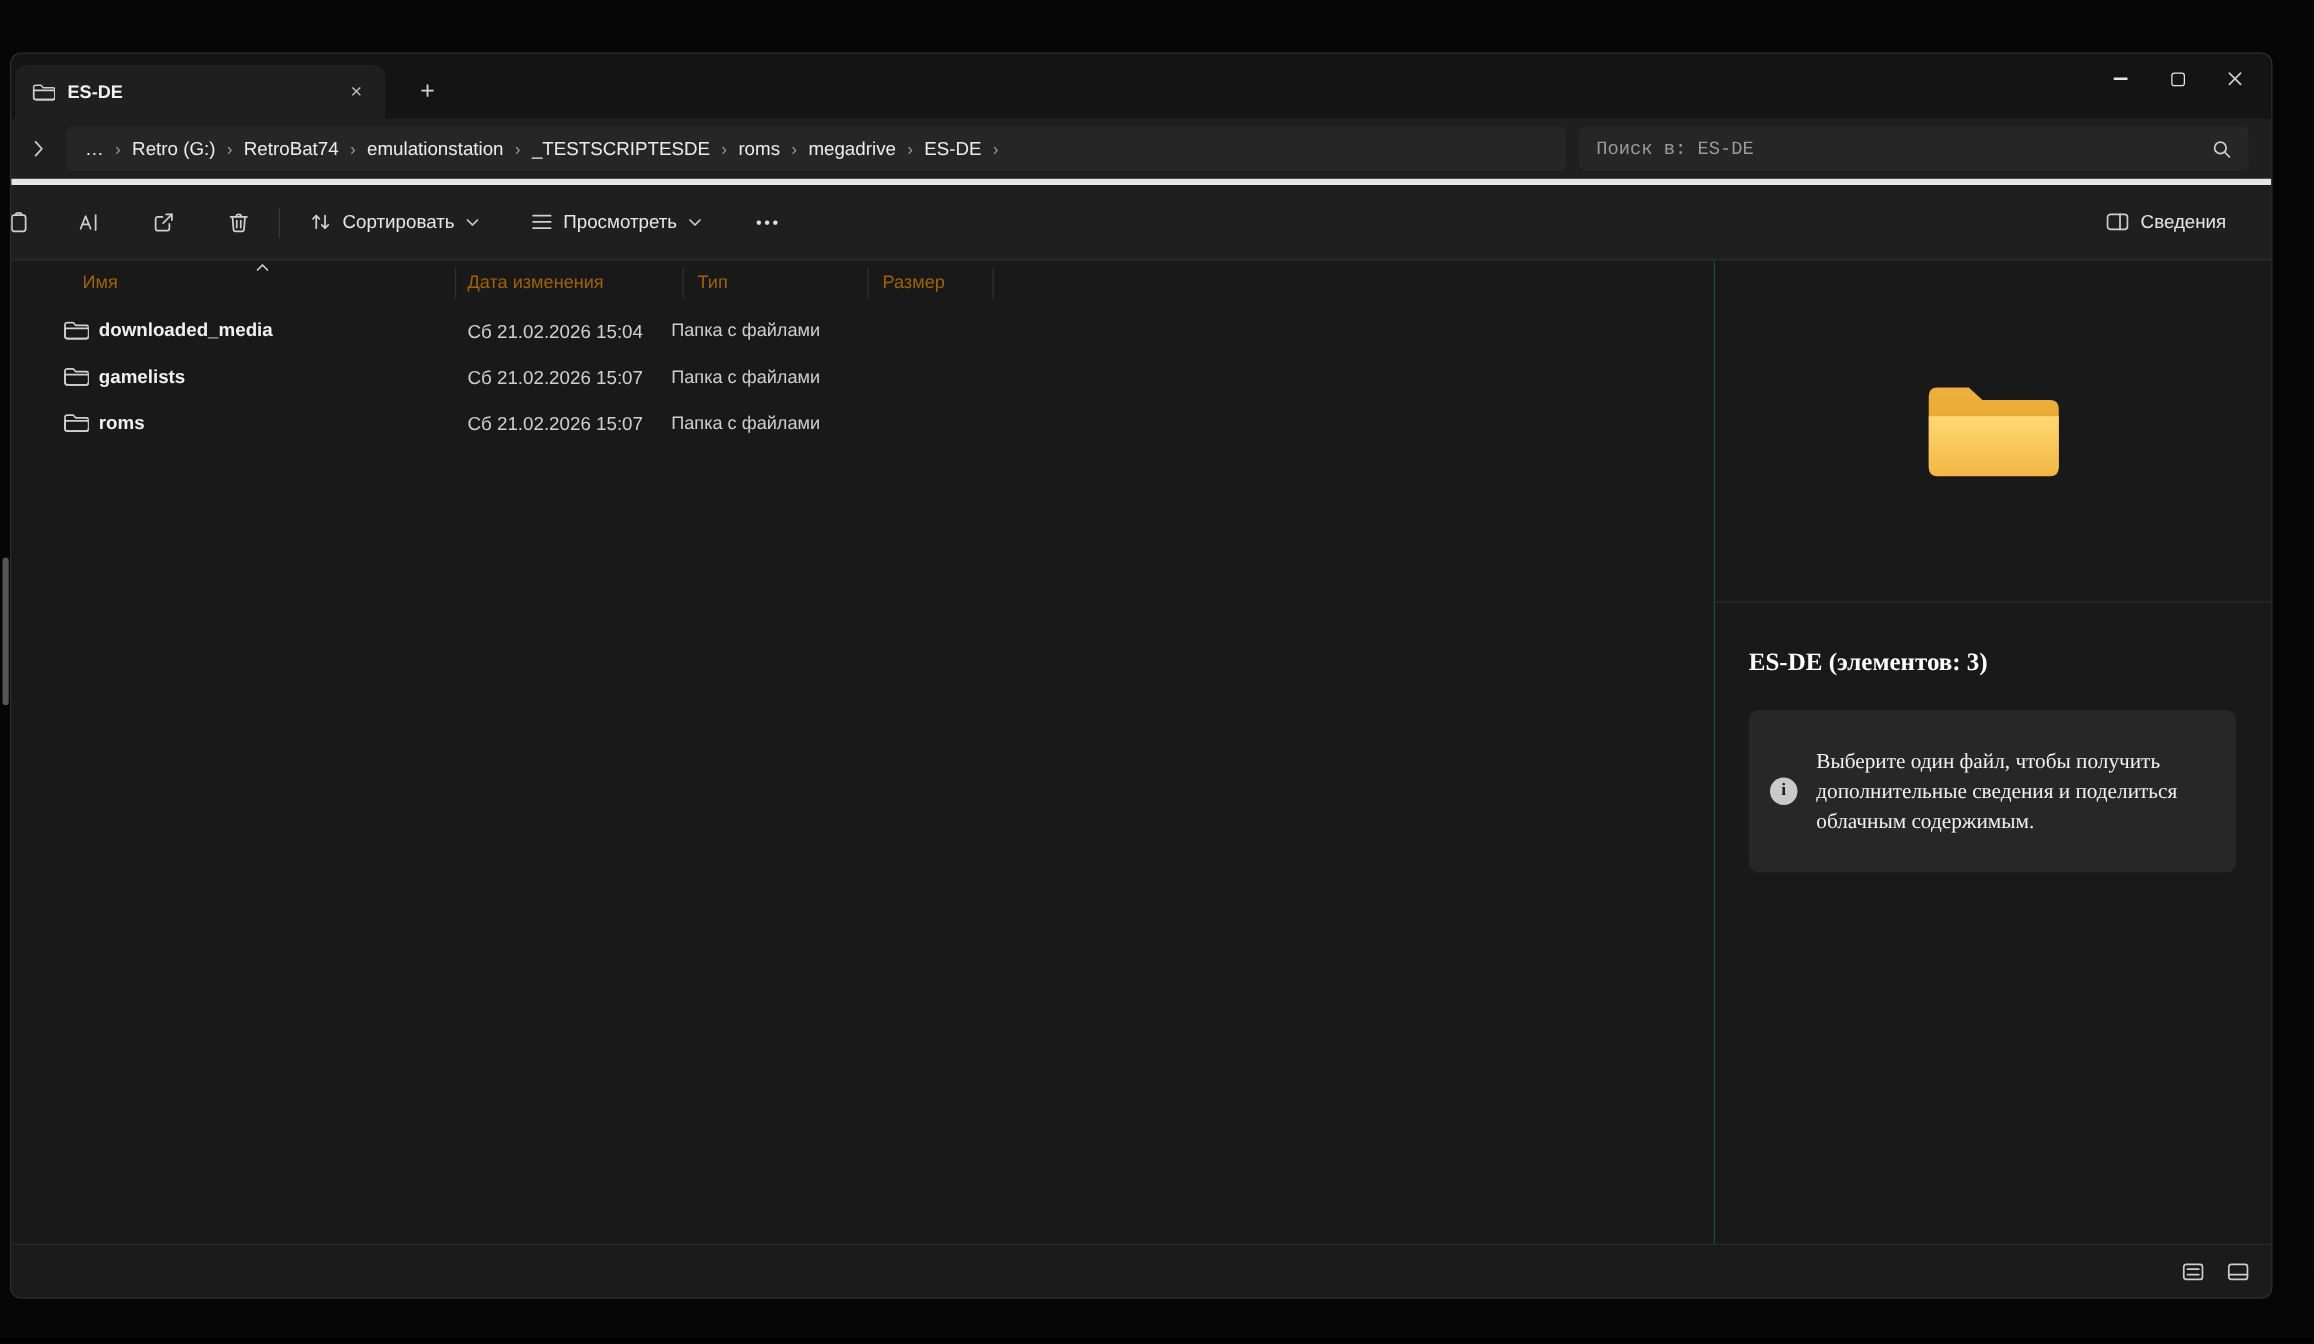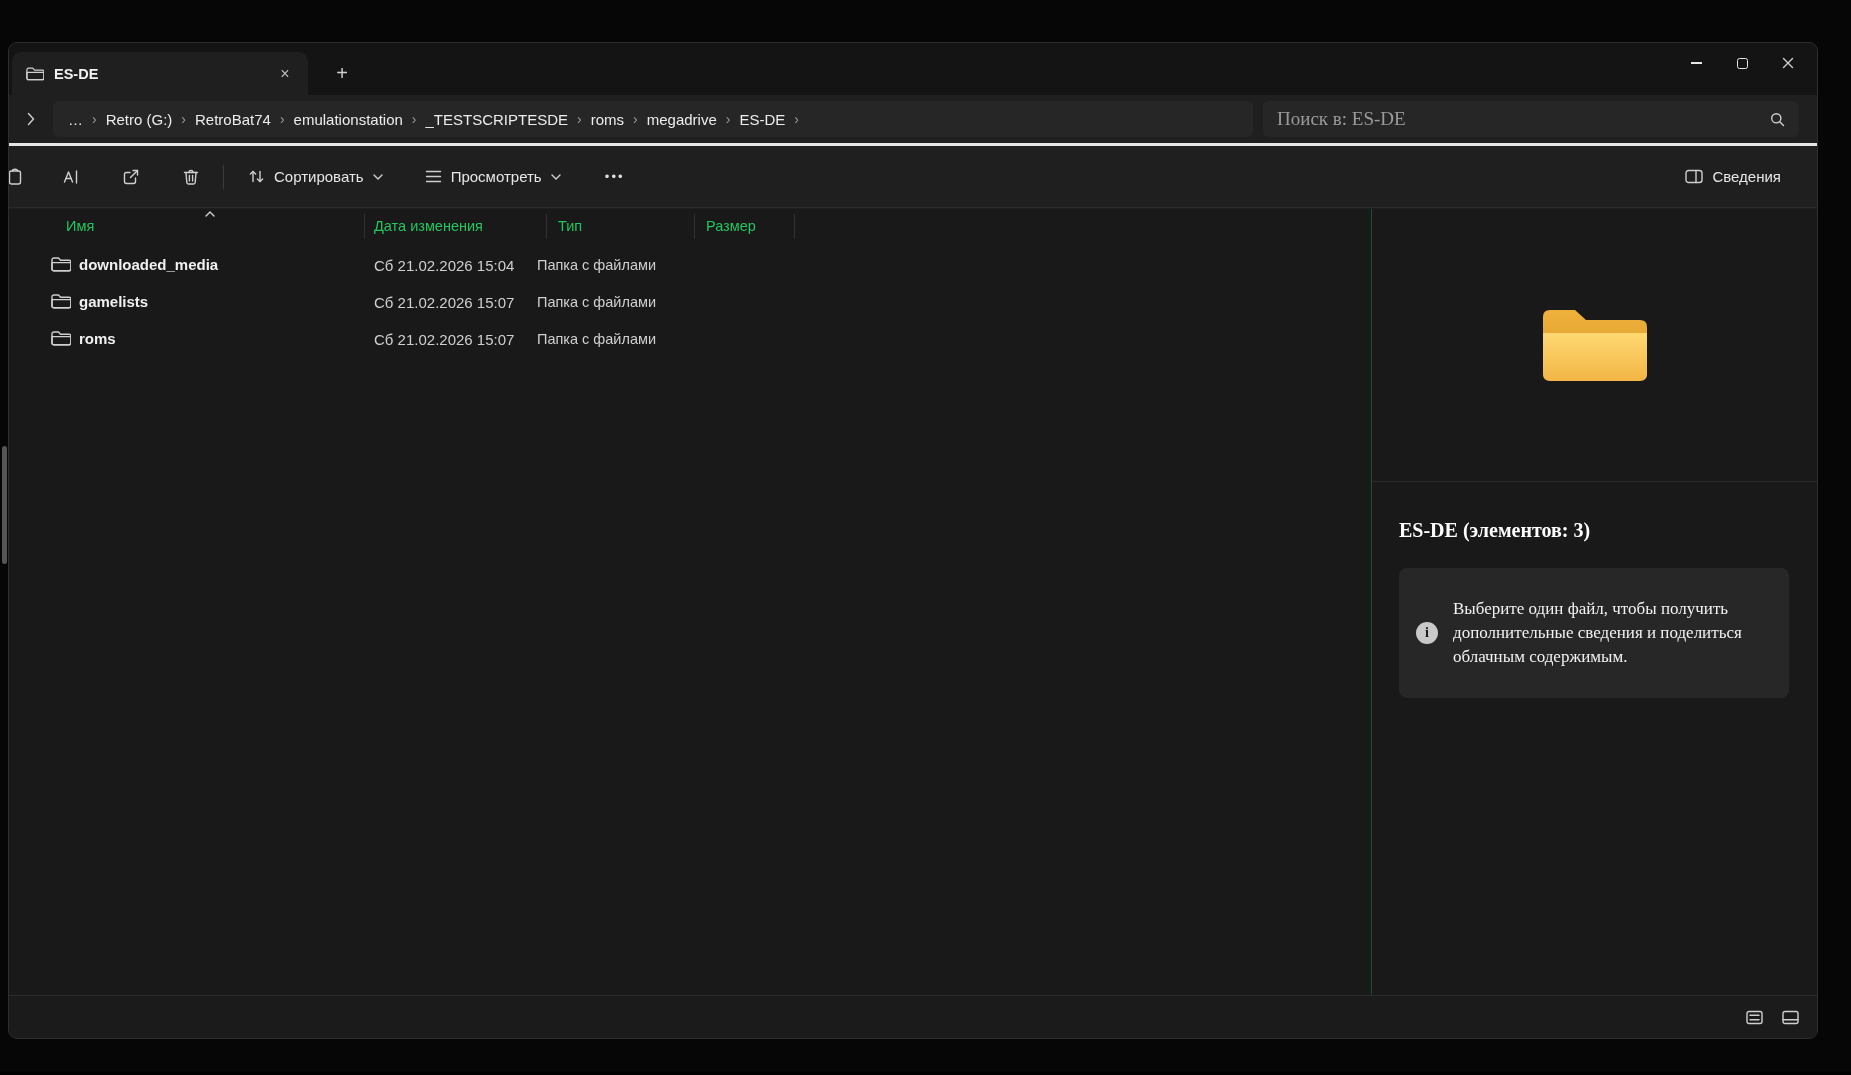--- a/index.html
+++ b/index.html
@@ -30,43 +30,43 @@
                 display:flex; align-items:center; }
   .navbtn { width:32px; height:32px; margin-left:6px; border-radius:5px; display:flex;
             align-items:center; justify-content:center; flex:0 0 auto; }
   .addressbar { margin-left:6px; width:1200px; height:36px; background:#262626; border-radius:6px;
                 display:flex; align-items:center; padding:0 8px; overflow:hidden; flex:0 0 auto; }
   .bc-item { padding:4px 7px; border-radius:4px; font-size:15px; color:#ececec; white-space:nowrap; }
   .bc-sep { padding:0 2px; font-size:14px; color:#9a9a9a; }
   .searchbar { margin-left:10px; margin-right:18px; flex:1; height:36px; background:#262626;
                border-radius:6px; display:flex; align-items:center; }
   .searchbar input { flex:1; background:transparent; border:none; outline:none; color:#d946ef;
-                     font-size:19px; padding:0 14px; font-family:Liberation Serif, serif; }
+                     font-size:15px; padding:0 14px; font-family:Liberation Mono, monospace; }
   .searchbar input::placeholder { color:#9a9a9a; }
   .search-icon-wrap { padding-right:14px; display:flex; align-items:center; }
 
   
   .toolbar { position:absolute; left:0; top:100px; right:0; height:65px; background:#1f1f1f;
-             border-top:3px solid #e5e5e5; border-bottom:1px solid #2b2b2b;
+             border-top:5px solid #e5e5e5; border-bottom:1px solid #2b2b2b;
              display:flex; align-items:center; }
   .tbicon { width:40px; height:40px; border-radius:6px; display:flex; align-items:center;
             justify-content:center; flex:0 0 auto; }
   .tb-sep { width:1px; height:24px; background:#3a3a3a; margin:0 12px; flex:0 0 auto; }
   .tbbtn { height:40px; border-radius:6px; display:flex; align-items:center; gap:9px;
            padding:0 12px; color:#e6e6e6; font-size:15px; flex:0 0 auto; }
   .details-btn { margin-left:auto; margin-right:24px; }
   svg.icon { display:block; }
   svg.icon * { stroke:#cfcfcf; stroke-width:1.4; fill:none; stroke-linecap:round; stroke-linejoin:round; }
   .more-dots { color:#e0e0e0; font-size:13px; letter-spacing:2px; }
 
   
   .content { position:absolute; left:0; top:166px; right:0; bottom:43px; background:#191919; }
 
   .listarea { position:absolute; left:0; top:0; right:446px; bottom:0; }
-  .colheaders { position:absolute; left:0; top:2px; width:100%; height:30px; font-size:14.5px; color:#22c55e; }
+  .colheaders { position:absolute; left:0; top:2px; width:100%; height:30px; font-size:14.5px; color:#a16207; }
   .colheaders .hdr { position:absolute; top:7px; }
   .hdr-name { left:57px; } .hdr-date { left:365px; } .hdr-type { left:549px; } .hdr-size { left:697px; }
   .col-line { position:absolute; top:3px; width:1px; height:25px; background:#303030; }
   .sort-caret { position:absolute; left:196px; top:0px; }
 
   .rows { position:absolute; left:0; top:38px; right:6px; }
   .frow { position:relative; height:37px; border-radius:4px; }
   .frow .c-icon { position:absolute; left:42px; top:10px; }
   .frow .c-name { position:absolute; left:70px; top:9px; font-size:15px; color:#f0f0f0;font-weight:bold; }
   .frow .c-date { position:absolute; left:365px; top:10px; font-size:15px; color:#cfcfcf; }

